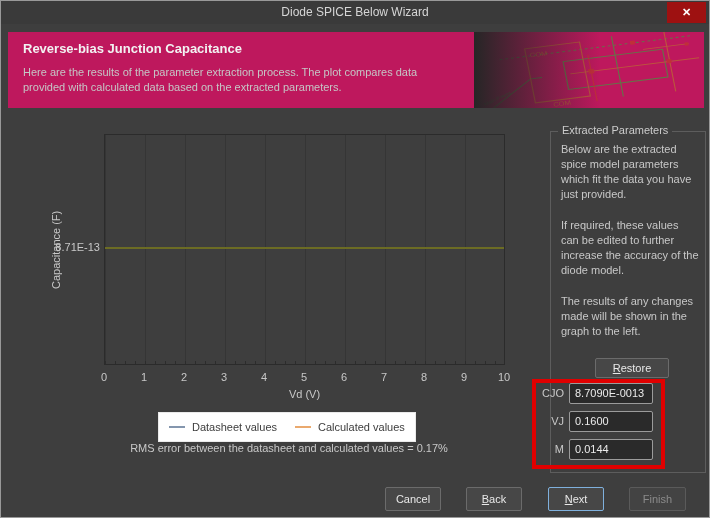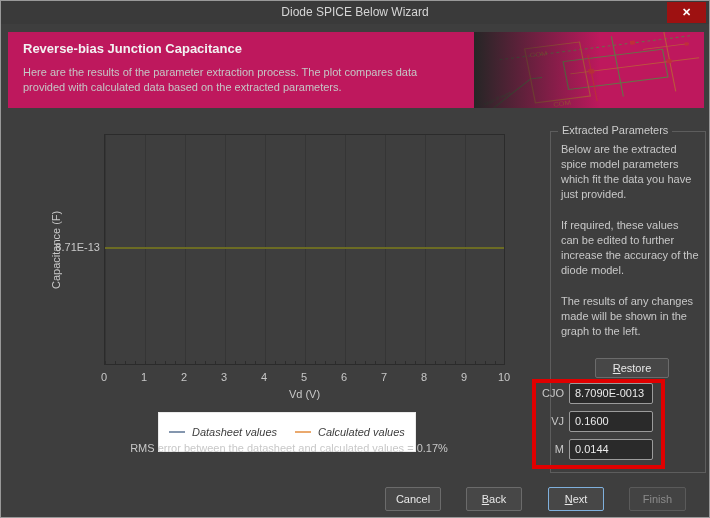--- a/index.html
+++ b/index.html
@@ -68,23 +68,23 @@
     position:absolute; transform:translateX(-50%);
     font-size:11px; color:#c8c8c8;
   }
   .x-axis-title{
     position:absolute; left:103px; top:387px; width:401px;
     text-align:center; font-size:11px; color:#c8c8c8;
   }
 
   
   .legend{
-    position:absolute; left:157px; top:411px; height:40px;
+    position:absolute; left:157px; top:411px; height:30px;
     background:#ffffff; border:1px solid #eaeaea;
-    display:flex; align-items:center; gap:18px; padding:0 10px;font-style:italic;
+    display:flex; align-items:center; gap:18px; padding:0 10px;
   }
   .legend-item{ display:flex; align-items:center; gap:7px; font-size:11px; color:#3d3d3d; white-space:nowrap; }
   .swatch{ width:16px; height:2px; }
   .swatch.datasheet{ background:#8496ae; }
   .swatch.calculated{ background:#eaa96e; }
   .rms{
     position:absolute; left:0; top:441px; width:576px;
     text-align:center; font-size:11px; color:#c8c8c8;
   }
 

